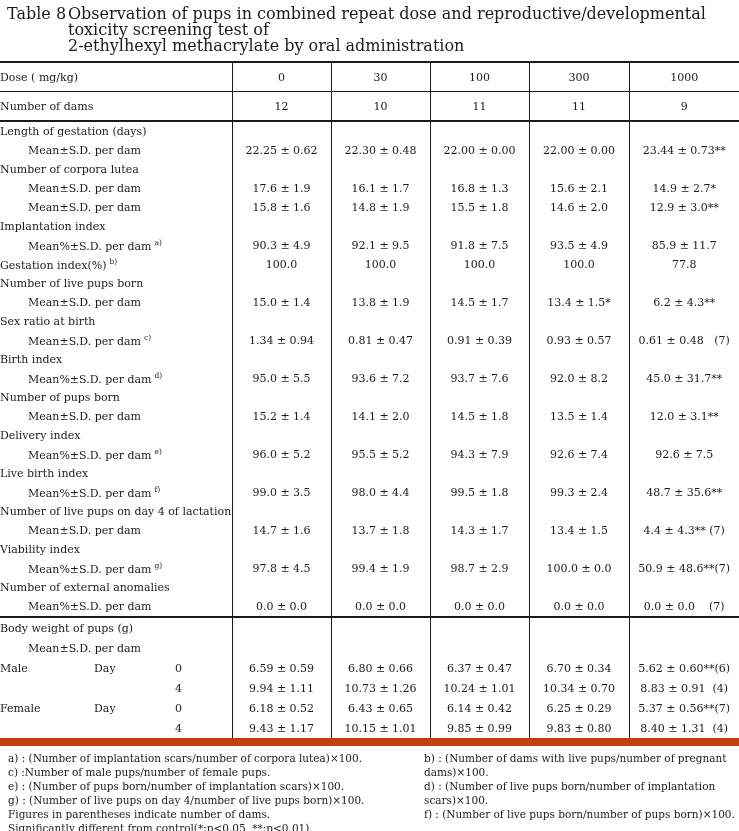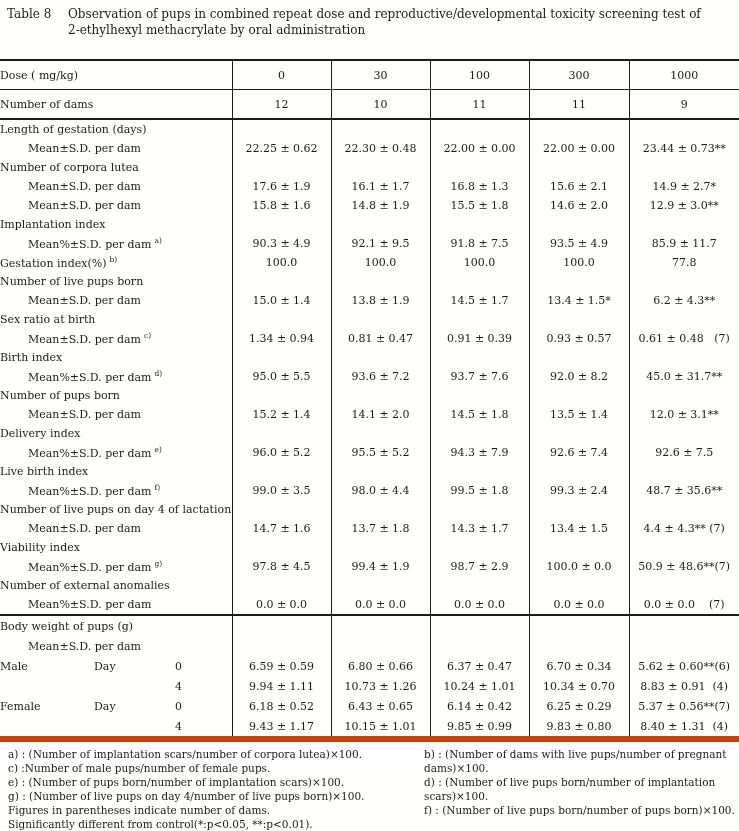--- a/index.html
+++ b/index.html
@@ -2,27 +2,27 @@
 <html><head>
 <meta charset="utf-8">
 <style>
   html,body{margin:0;padding:0;background:#e8e8e8;}
   .page{
     width:739px;height:831px;background:#fffffe;position:relative;
     font-family:"DejaVu Serif",serif;color:#1b1b1b;overflow:hidden;
     -webkit-font-smoothing:antialiased;
   }
   
-  .caption{display:flex;padding:6px 6px 0 7px;font-size:12px;line-height:16px;}
+  .caption{display:flex;padding:6px 6px 0 7px;font-size:16px;line-height:16px;}
   .caption .cap-label{width:61px;flex:none;}
   .caption .cap-text{flex:1;}
   
   table.tbl{
-    width:739px;margin-top:21px;border-collapse:collapse;table-layout:fixed;
-    border-top:2px solid #1b1b1b;border-bottom:6px solid #c2410c;
+    width:739px;margin-top:7px;border-collapse:collapse;table-layout:fixed;
+    border-top:2px solid #1b1b1b;border-bottom:8px solid #c2410c;
   }
   table.tbl td{padding:0;font-size:11px;vertical-align:middle;overflow:hidden;white-space:nowrap;}
   td.lbl{text-align:left;padding-left:8px;}
   td.lbl.ind{padding-left:28px;}
   td.val{text-align:center;}
   td.c{border-left:1px solid #1b1b1b;}
   tr.hdr td{height:28px;}
   tr.hdr1 td{border-bottom:1px solid #1b1b1b;}
   tr.hdr2 td{border-bottom:2px solid #1b1b1b;}
   tr.brow td{height:19px;}

